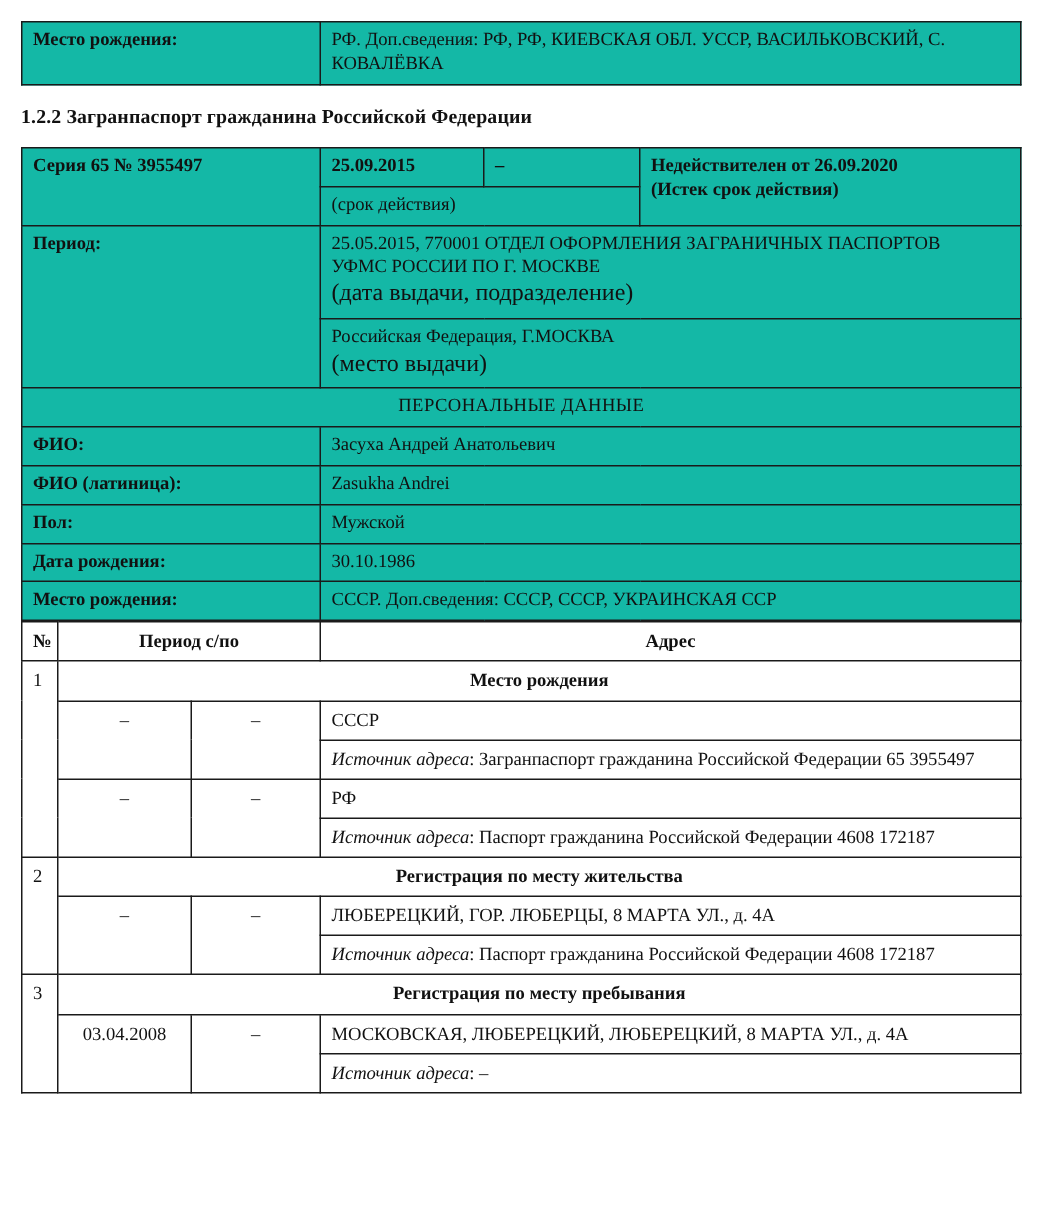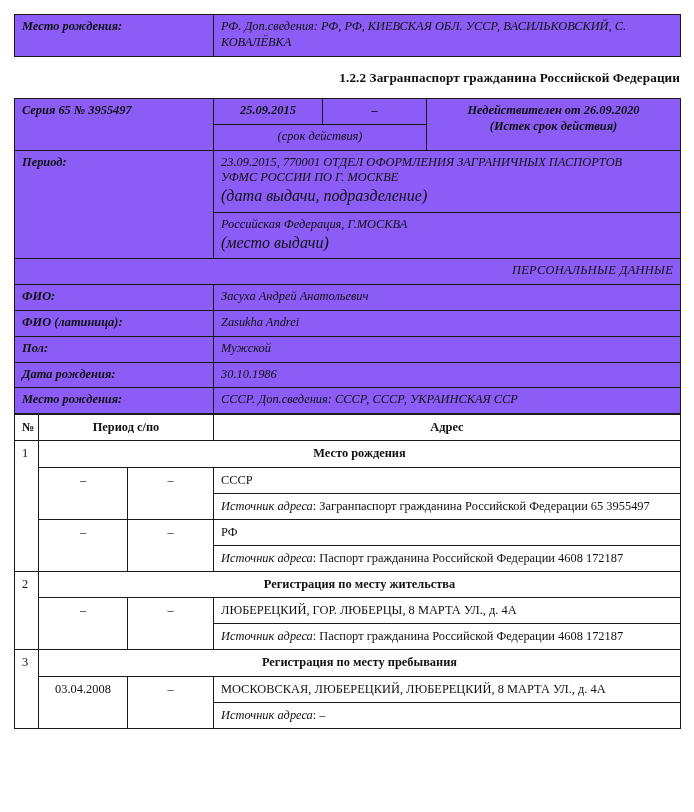--- a/index.html
+++ b/index.html
@@ -25,58 +25,57 @@
   .sheet {
     padding: 14px 14px 0 14px;
     box-sizing: border-box;
     width: 694px;
   }
 
   table.doc {
     border-collapse: collapse;
     width: 666px;
     table-layout: fixed;
-    background: #8b5cf6;
-    font-style: italic;
+    background: #14b8a6;
   }
   table.doc td {
     border: 1.3px solid #1a1a1a;
     padding: 4px 7px 5px 7px;
     vertical-align: top;
     font-size: 12.4px;
     line-height: 1.28;
     color: #111;
   }
   .lbl {
     font-weight: bold;
     font-size: 12.4px;
     white-space: nowrap;
   }
   .val { font-weight: normal; }
-  .ctr { text-align: center; }
+  .ctr { text-align: left; }
   .bold { font-weight: bold; }
   .ital { font-style: italic; }
 
   .sec-title {
-    text-align: right;
+    text-align: left;
     font-weight: bold;
     font-size: 13.2px;
     margin: 0;
     padding: 13px 0 12px 0;
     letter-spacing: 0.1px;
   }
   .sec-title.second { padding: 16px 0 11px 0; }
 
   .sub {
     font-size: 16px;
     font-weight: normal;
   }
 
   .personal-hdr {
-    text-align: right;
+    text-align: center;
     font-size: 12.4px;
     letter-spacing: 0.3px;
     padding-top: 5px;
     padding-bottom: 5px;
   }
 
   table.addr {
     border-collapse: collapse;
     width: 666px;
     table-layout: fixed;
@@ -145,21 +144,21 @@
             <div>Недействителен от 26.09.2020</div>
             <div>(Истек срок действия)</div>
           </td>
         </tr>
         <tr>
           <td colspan="2" class="ctr sub">(срок действия)</td>
         </tr>
         <tr>
           <td rowspan="2" class="lbl">Период:</td>
           <td colspan="3">
-            <div>23.09.2015, 770001 ОТДЕЛ ОФОРМЛЕНИЯ ЗАГРАНИЧНЫХ ПАСПОРТОВ</div>
+            <div>25.05.2015, 770001 ОТДЕЛ ОФОРМЛЕНИЯ ЗАГРАНИЧНЫХ ПАСПОРТОВ</div>
             <div>УФМС РОССИИ ПО Г. МОСКВЕ</div>
             <div class="sub">(дата выдачи, подразделение)</div>
           </td>
         </tr>
         <tr>
           <td colspan="3">
             <div>Российская Федерация, Г.МОСКВА</div>
             <div class="sub">(место выдачи)</div>
           </td>
         </tr>

